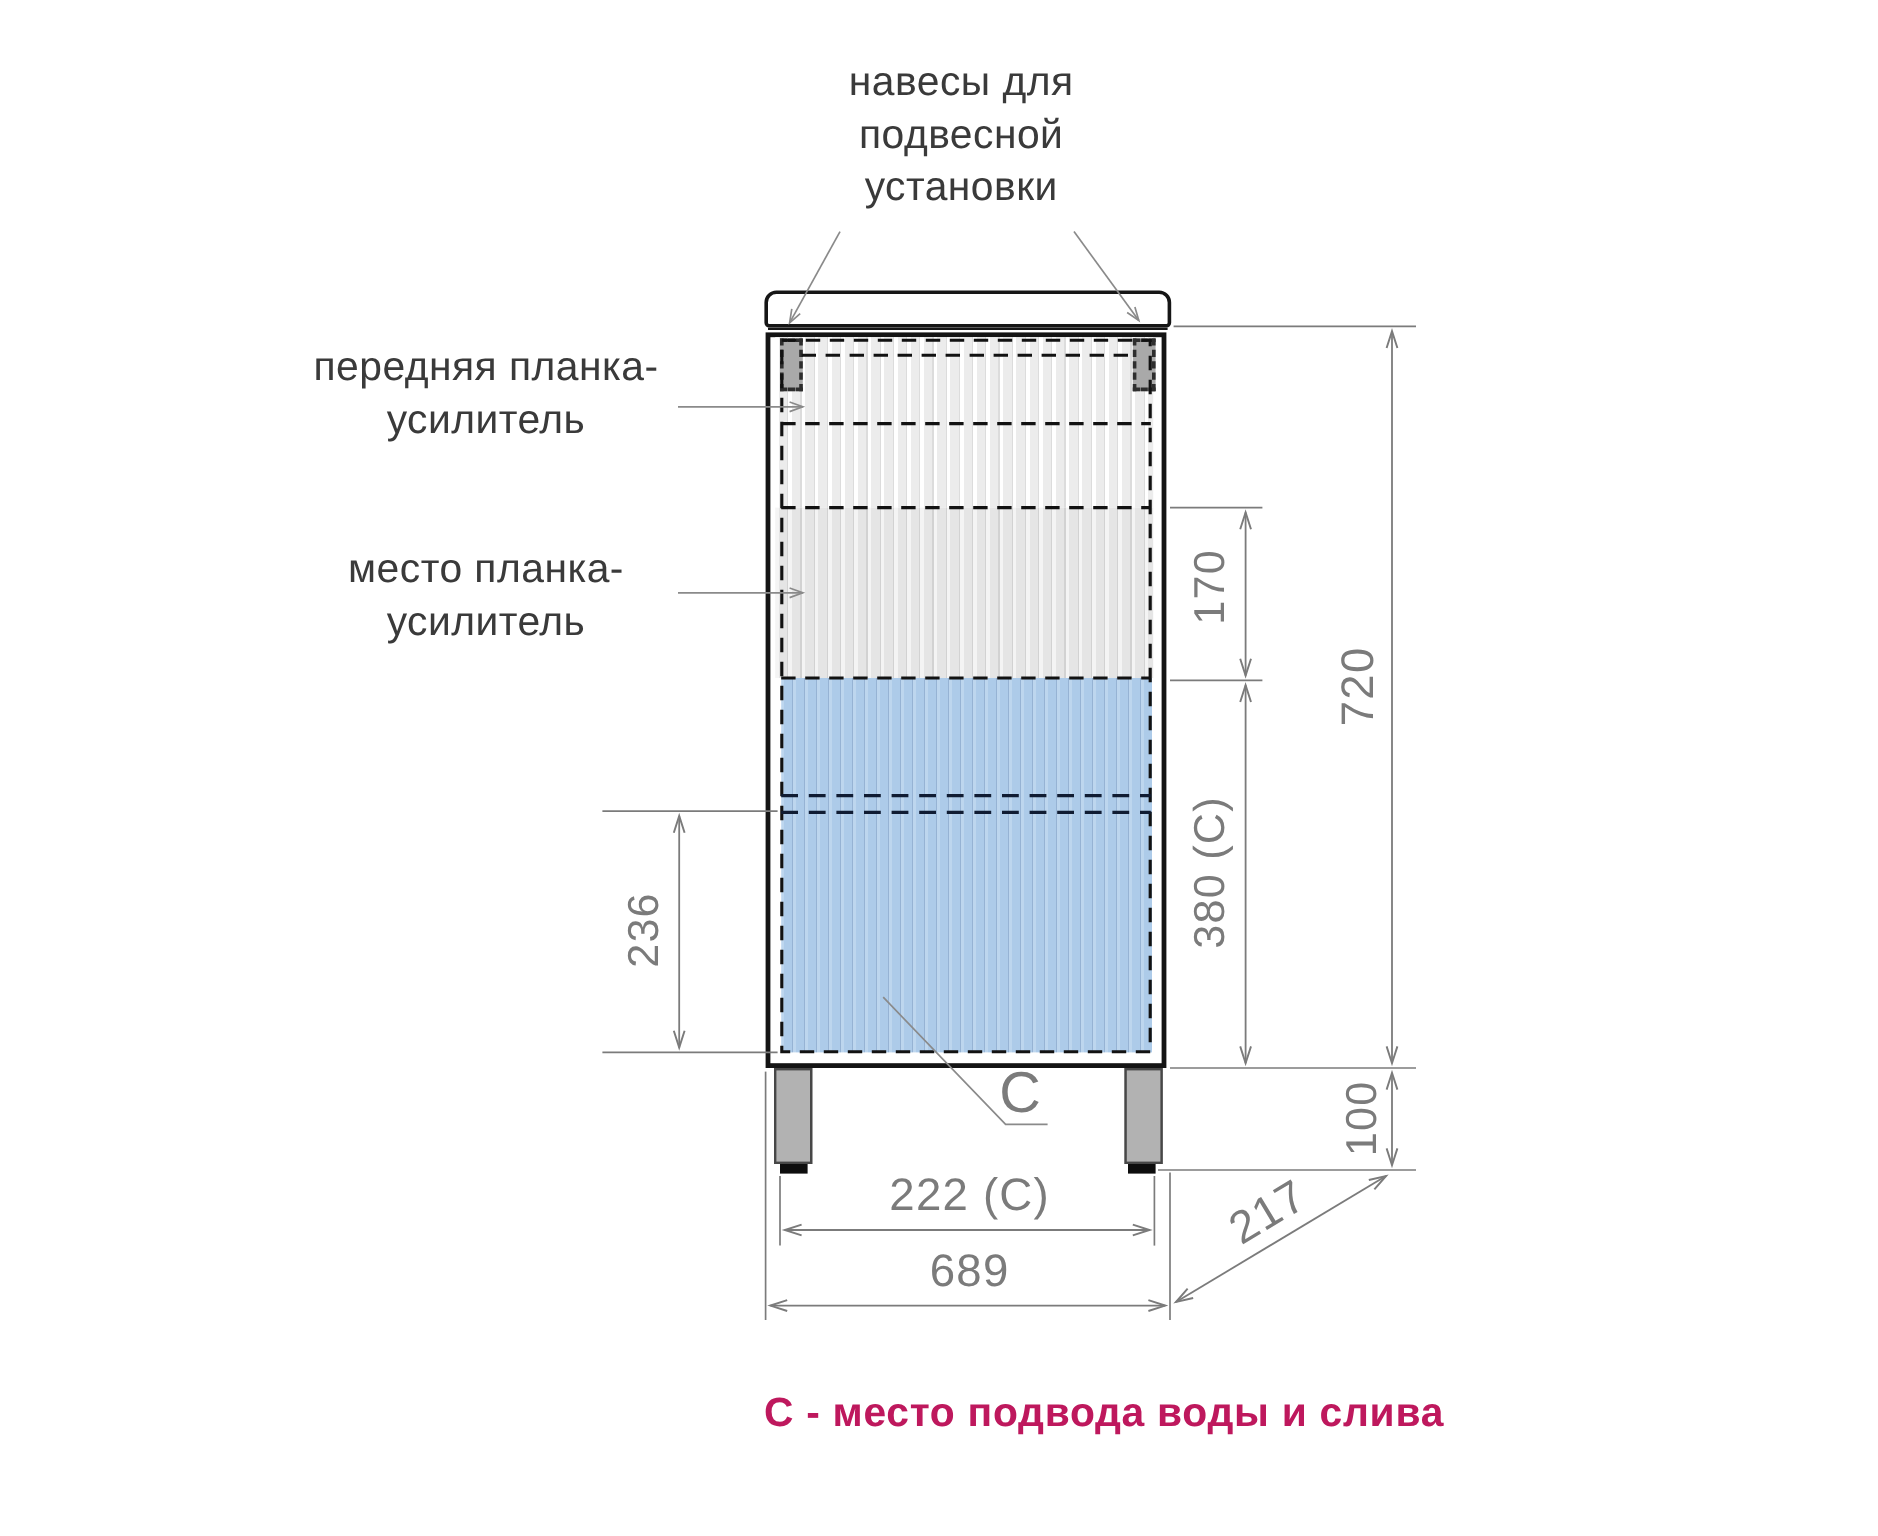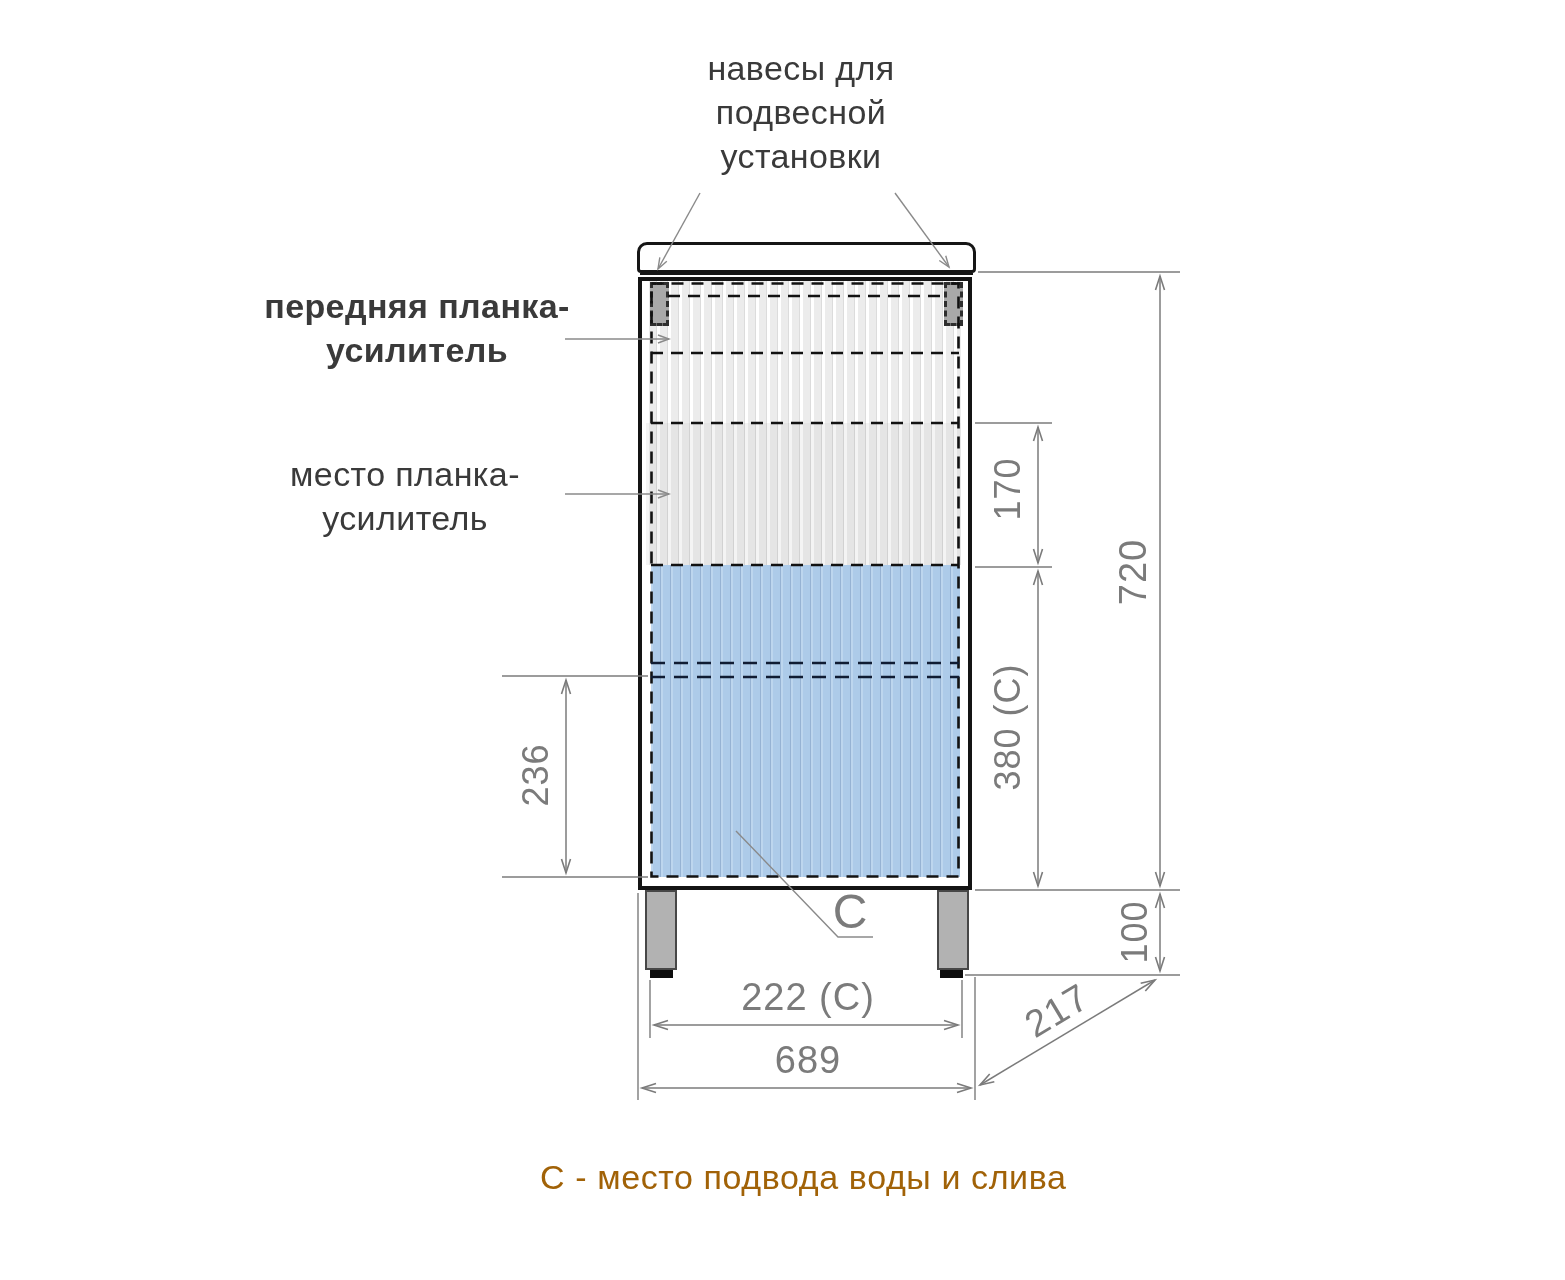--- a/index.html
+++ b/index.html
@@ -45,35 +45,35 @@
   #leg-right{left:937px;}
   .foot{position:absolute;top:970px;width:23px;height:8px;background:#0d0d0d;}
   #foot-left{left:650px;}
   #foot-right{left:940px;}
   
   .note{
     position:absolute;color:#3a3a3a;font-size:34px;line-height:44px;
     text-align:center;white-space:pre-line;letter-spacing:.4px;
   }
   #note-hangers{left:600px;top:46px;width:402px;}
-  #note-front{left:187px;top:284px;width:460px;font-weight:bold;}
+  #note-front{left:175px;top:284px;width:460px;}
   #note-rear{left:175px;top:452px;width:460px;}
   .dim{
     position:absolute;color:#7b7b7b;font-size:38px;letter-spacing:1px;white-space:nowrap;
     transform:translate(-50%,-50%);
   }
   .rot{transform:translate(-50%,-50%) rotate(-90deg);}
   #dim-217{transform:translate(-50%,-50%) rotate(-31deg);}
   #c-marker{
     position:absolute;left:850px;top:911px;transform:translate(-50%,-50%);
     color:#7b7b7b;font-size:48px;
   }
   #caption{
-    position:absolute;left:540px;top:1158px;width:760px;
-    color:#a16207;font-size:34px;letter-spacing:.6px;font-weight:400;
+    position:absolute;left:540px;top:1158px;width:760px;text-align:center;
+    color:#be185d;font-size:34px;letter-spacing:.6px;font-weight:700;
   }
   svg{position:absolute;left:0;top:0;}
 </style>
 </head>
 <body>
 
 <div id="stage">
 
   <div class="abs" id="lid"></div>
   <div class="abs" id="lid-underline"></div>

